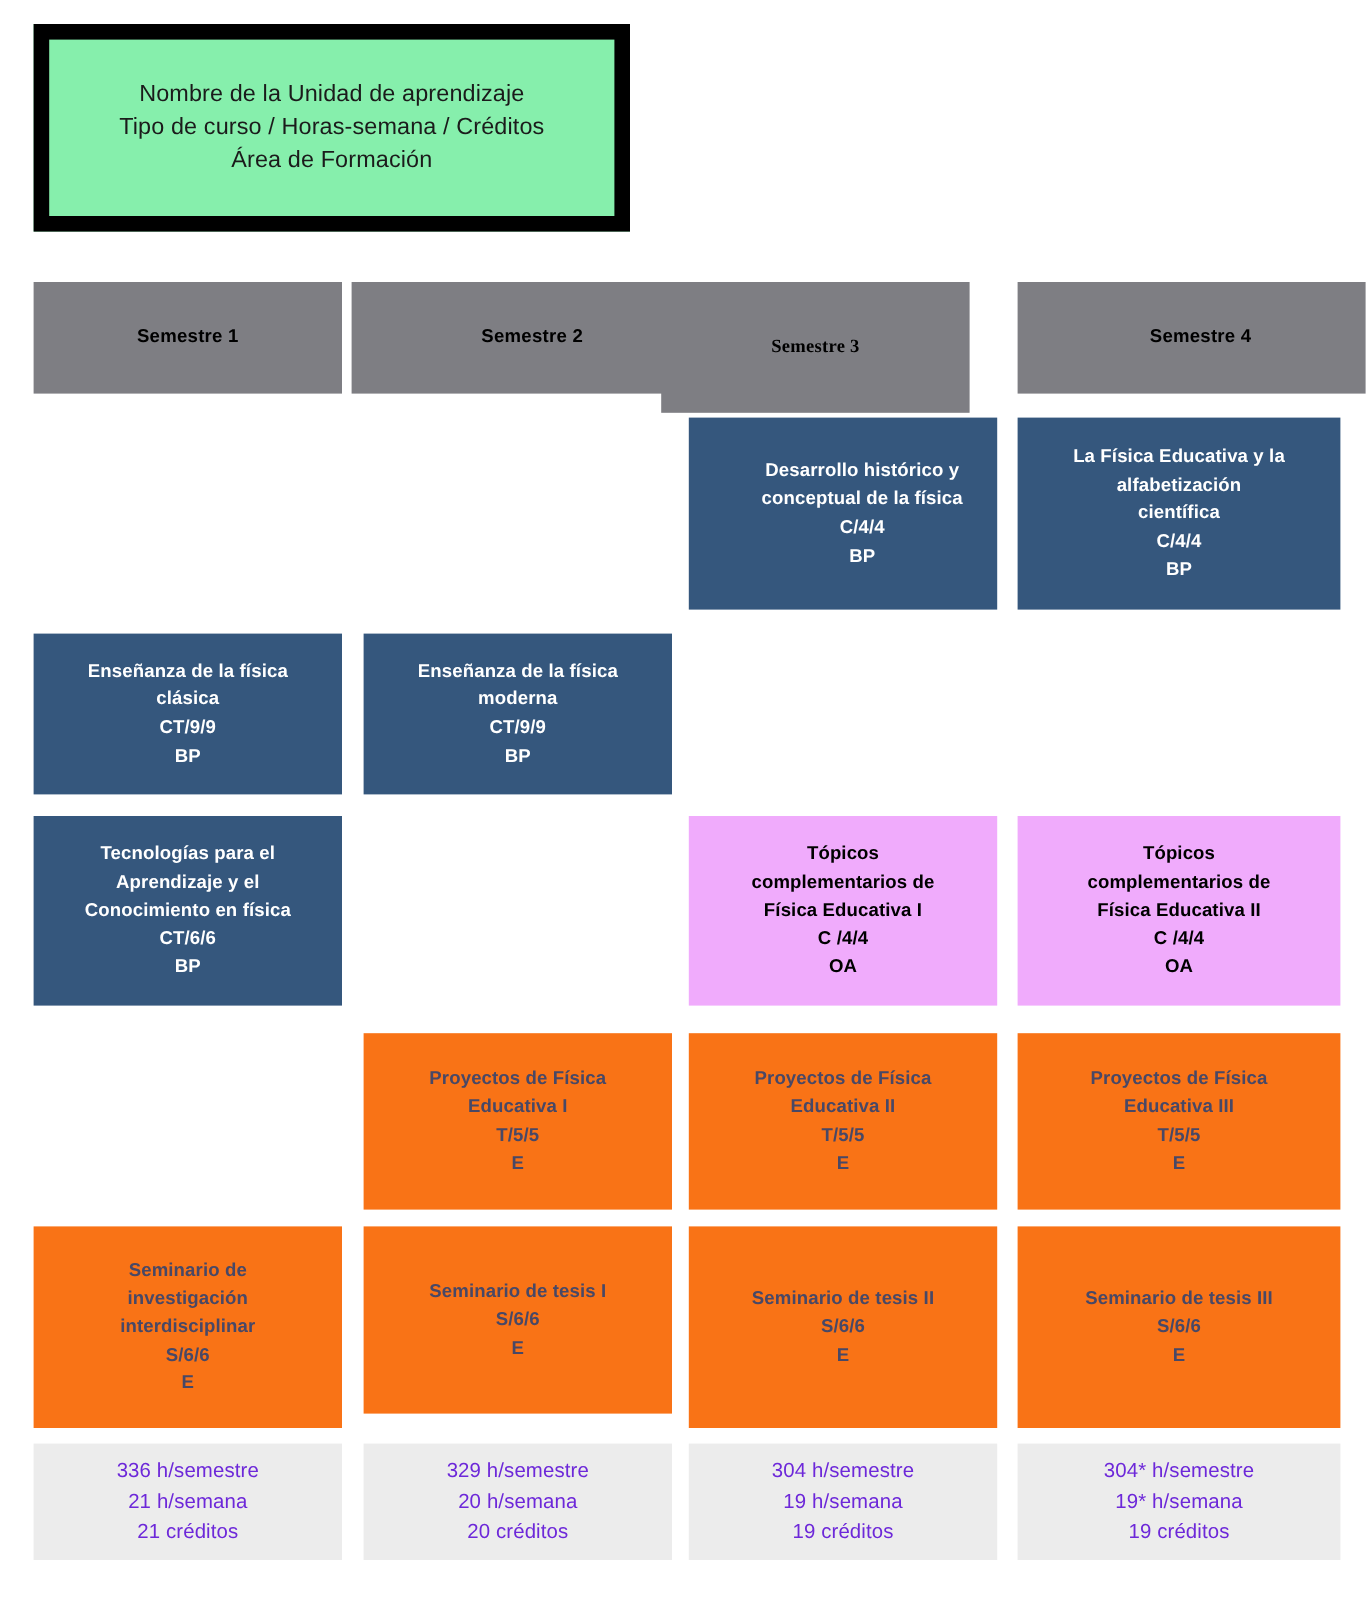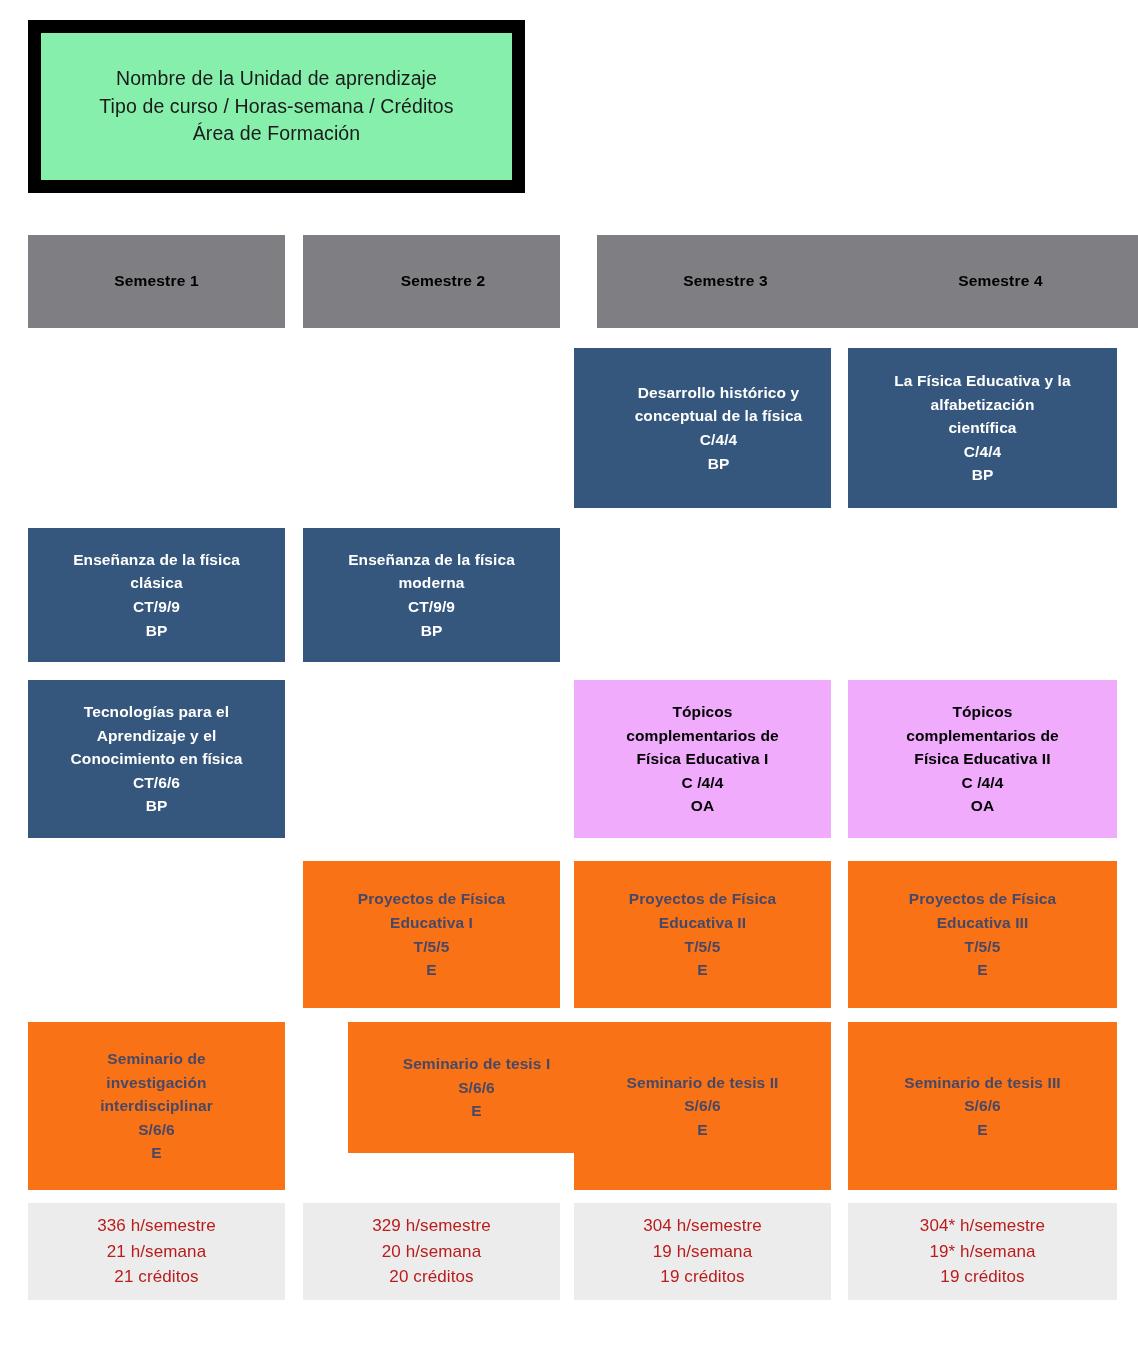--- a/index.html
+++ b/index.html
@@ -100,43 +100,43 @@
     font-weight: bold;
     line-height: 1.52;
     letter-spacing: 0.1px;
   }
 
   
   .totals-cell {
     background: #ececec;
   }
   .totals-cell .cell-text {
-    color: #b91c1c;
+    color: #6d28d9;
     font-size: 17px;
     font-weight: 400;
     line-height: 1.5;
     letter-spacing: 0.1px;
   }
 </style>
 </head>
 <body>
 
 <div id="legend-box">
   <div id="legend-text">Nombre de la Unidad de aprendizaje
 Tipo de curso / Horas-semana / Créditos
 Área de Formación</div>
 </div>
 
 <div class="col-cell sem-header" style="left:28px;top:235px;width:257px;height:93px;">
   <div class="cell-text">Semestre 1</div>
 </div>
-<div class="col-cell sem-header" style="left:303px;top:235px;width:257px;height:93px;padding-left:23px;">
+<div class="col-cell sem-header" style="left:293px;top:235px;width:278px;height:93px;padding-left:23px;">
   <div class="cell-text">Semestre 2</div>
 </div>
-<div class="col-cell sem-header" style="left:597px;top:235px;width:257px;height:93px;">
+<div class="col-cell sem-header" style="left:551px;top:235px;width:257px;height:109px;font-family:Liberation Serif, serif;">
   <div class="cell-text">Semestre 3</div>
 </div>
 <div class="col-cell sem-header" style="left:848px;top:235px;width:293px;height:93px;padding-left:12px;">
   <div class="cell-text">Semestre 4</div>
 </div>
 
 <div class="col-cell course-blue" style="left:574px;top:348px;width:257px;height:160px;padding-left:32px;">
   <div class="cell-text">Desarrollo histórico y
 conceptual de la física
 C/4/4
@@ -204,21 +204,21 @@
 E</div>
 </div>
 
 <div class="col-cell course-tan" style="left:28px;top:1022px;width:257px;height:168px;">
   <div class="cell-text">Seminario de
 investigación
 interdisciplinar
 S/6/6
 E</div>
 </div>
-<div class="col-cell course-tan" style="left:303px;top:1022px;width:257px;height:131px;margin-left:45px;">
+<div class="col-cell course-tan" style="left:303px;top:1022px;width:257px;height:156px;">
   <div class="cell-text">Seminario de tesis I
 S/6/6
 E</div>
 </div>
 <div class="col-cell course-tan" style="left:574px;top:1022px;width:257px;height:168px;">
   <div class="cell-text">Seminario de tesis II
 S/6/6
 E</div>
 </div>
 <div class="col-cell course-tan" style="left:848px;top:1022px;width:269px;height:168px;">

